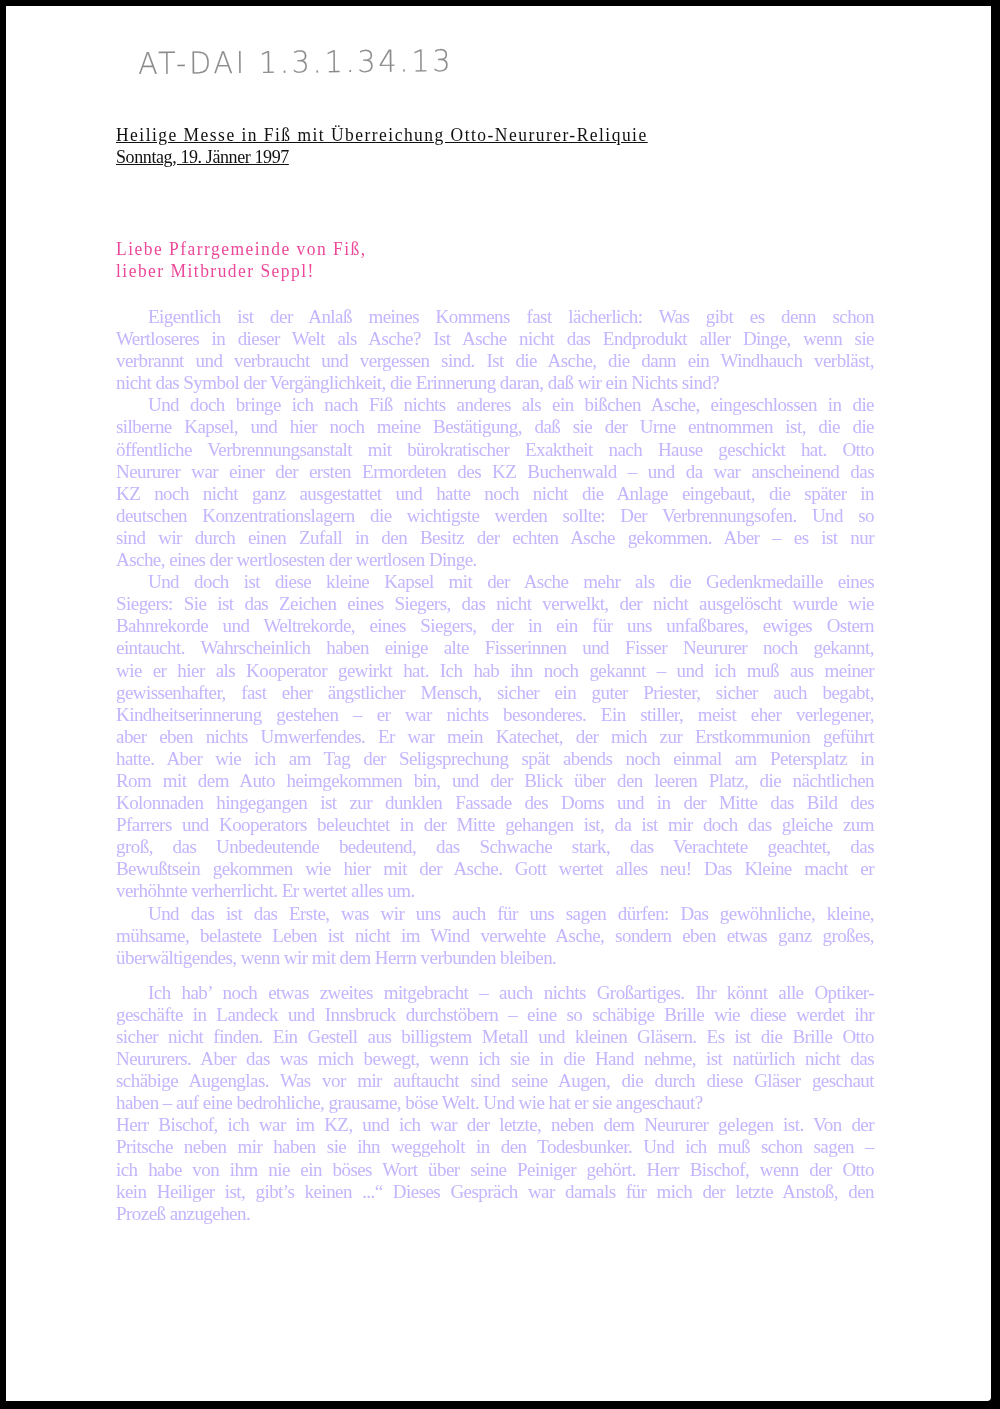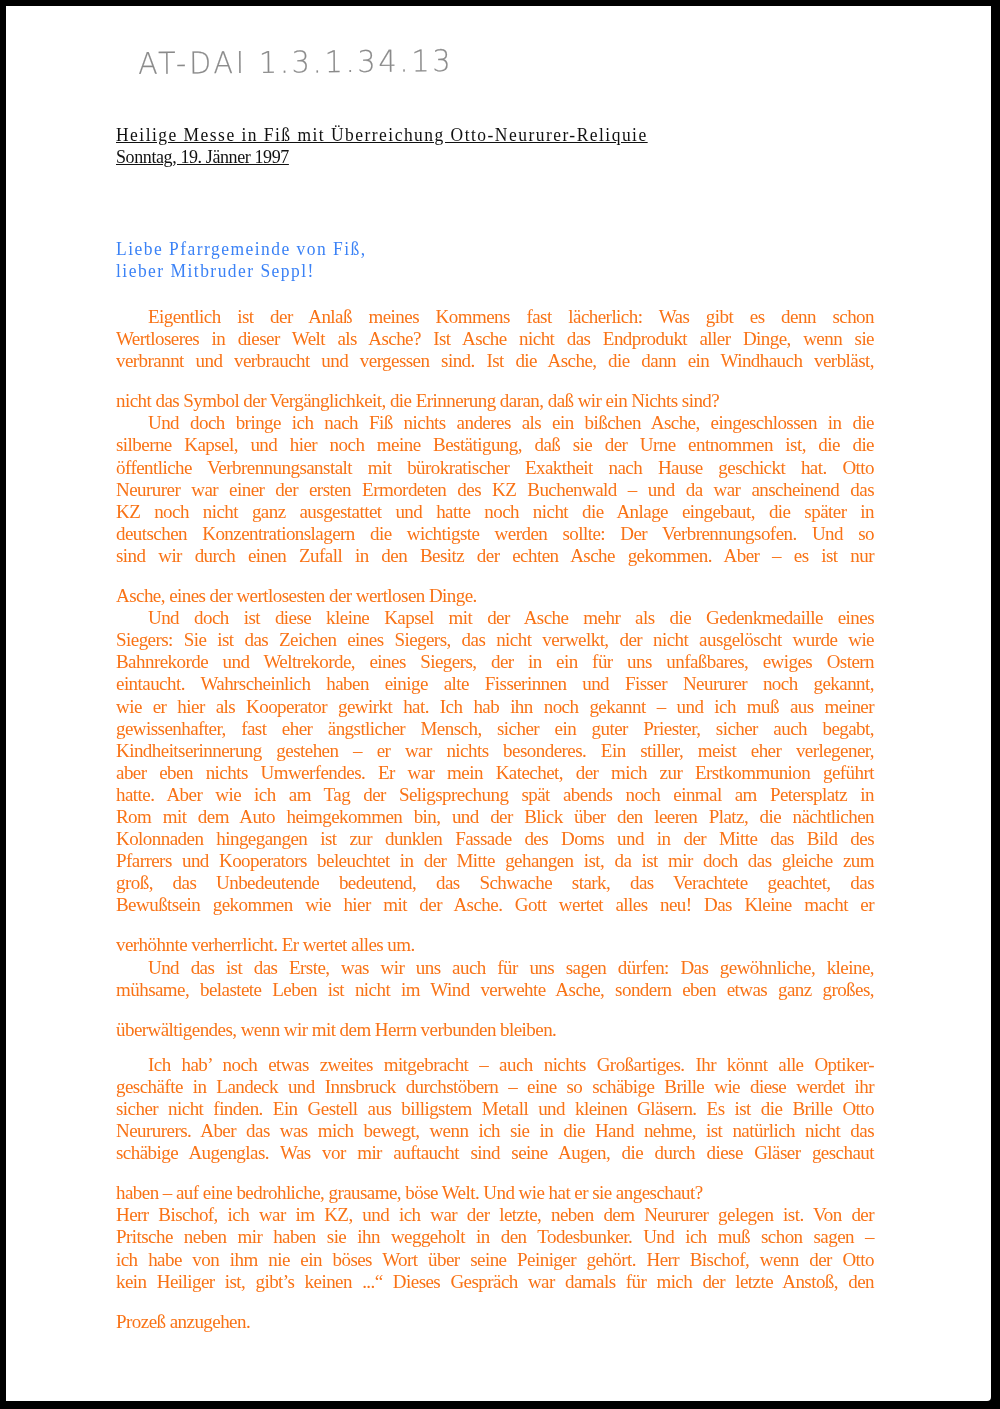--- a/index.html
+++ b/index.html
@@ -20,34 +20,34 @@
   }
   .heading {
     position: absolute; left: 116px; top: 124px; width: 760px;
     font-family: "Liberation Serif", serif; color: #111; text-decoration: underline;
   }
   .title { font-size: 19px; letter-spacing: 1.6px; line-height: 22px; white-space: nowrap;
     transform: scaleX(0.92); transform-origin: left; }
   .date { font-size: 18px; line-height: 22px; letter-spacing: -0.4px; white-space: nowrap; }
   .salutation {
     position: absolute; left: 116px; top: 238px;
-    font-family: "Liberation Serif", serif; color: #3b82f6;
+    font-family: "Liberation Serif", serif; color: #ec4899;
     font-size: 19px; line-height: 22px; letter-spacing: 1.6px;
   }
   .salutation div { white-space: nowrap; transform: scaleX(0.92); transform-origin: left; }
   .body {
     position: absolute; left: 116px; top: 306px; width: 758px;
-    font-family: "Liberation Serif", serif; color: #f97316;
+    font-family: "Liberation Serif", serif; color: #c4b5fd;
     font-size: 19px; line-height: 22.1px; letter-spacing: -0.55px;
   }
   .line {
     display: block; white-space: nowrap; text-align: justify; text-align-last: justify;
     height: 22.1px; overflow: visible;
   }
-  .line.last { text-align-last: left; margin-top: 18px; }
+  .line.last { text-align-last: left; }
   .line.indent { padding-left: 32px; }
   .para-gap { height: 13px; }
 </style>
 </head>
 <body>
 
 <div class="sheet"></div>
 
 <div class="handwritten">AT-DAI 1.3.1.34.13</div>
 

